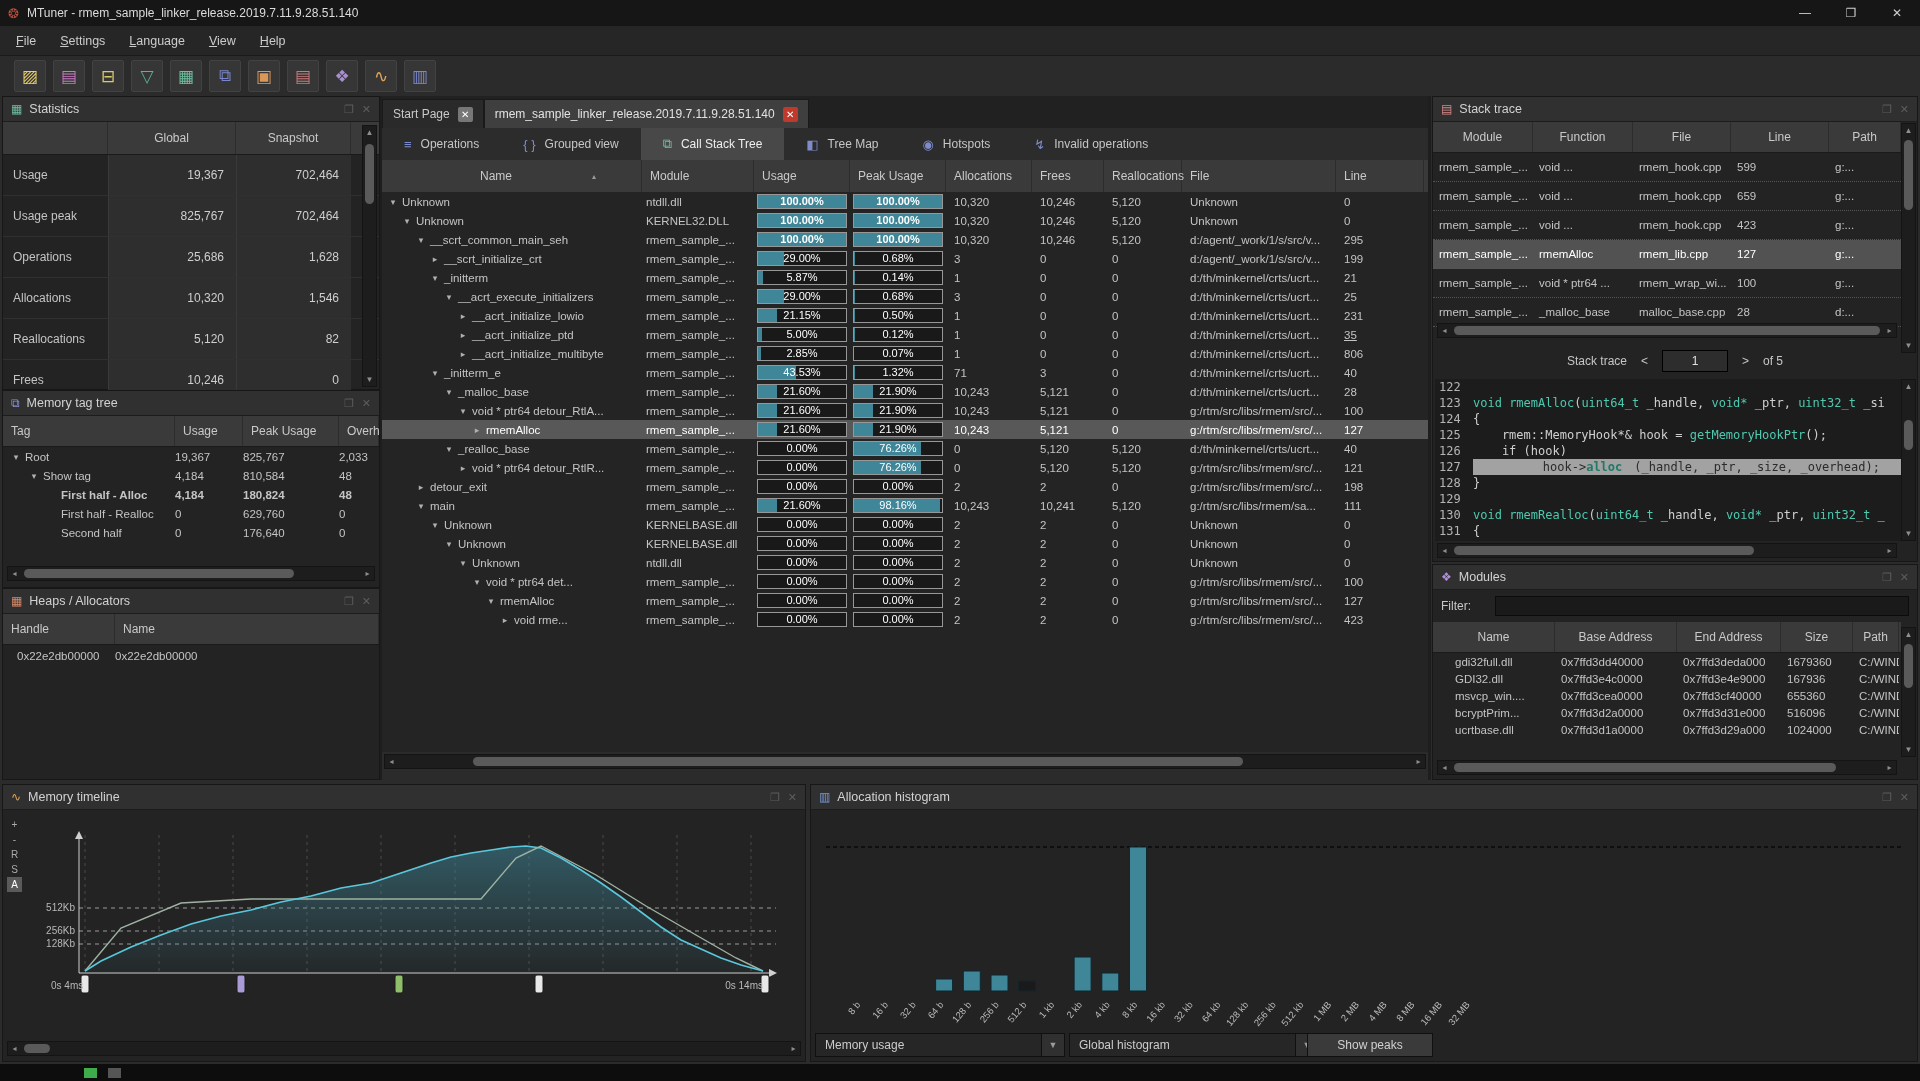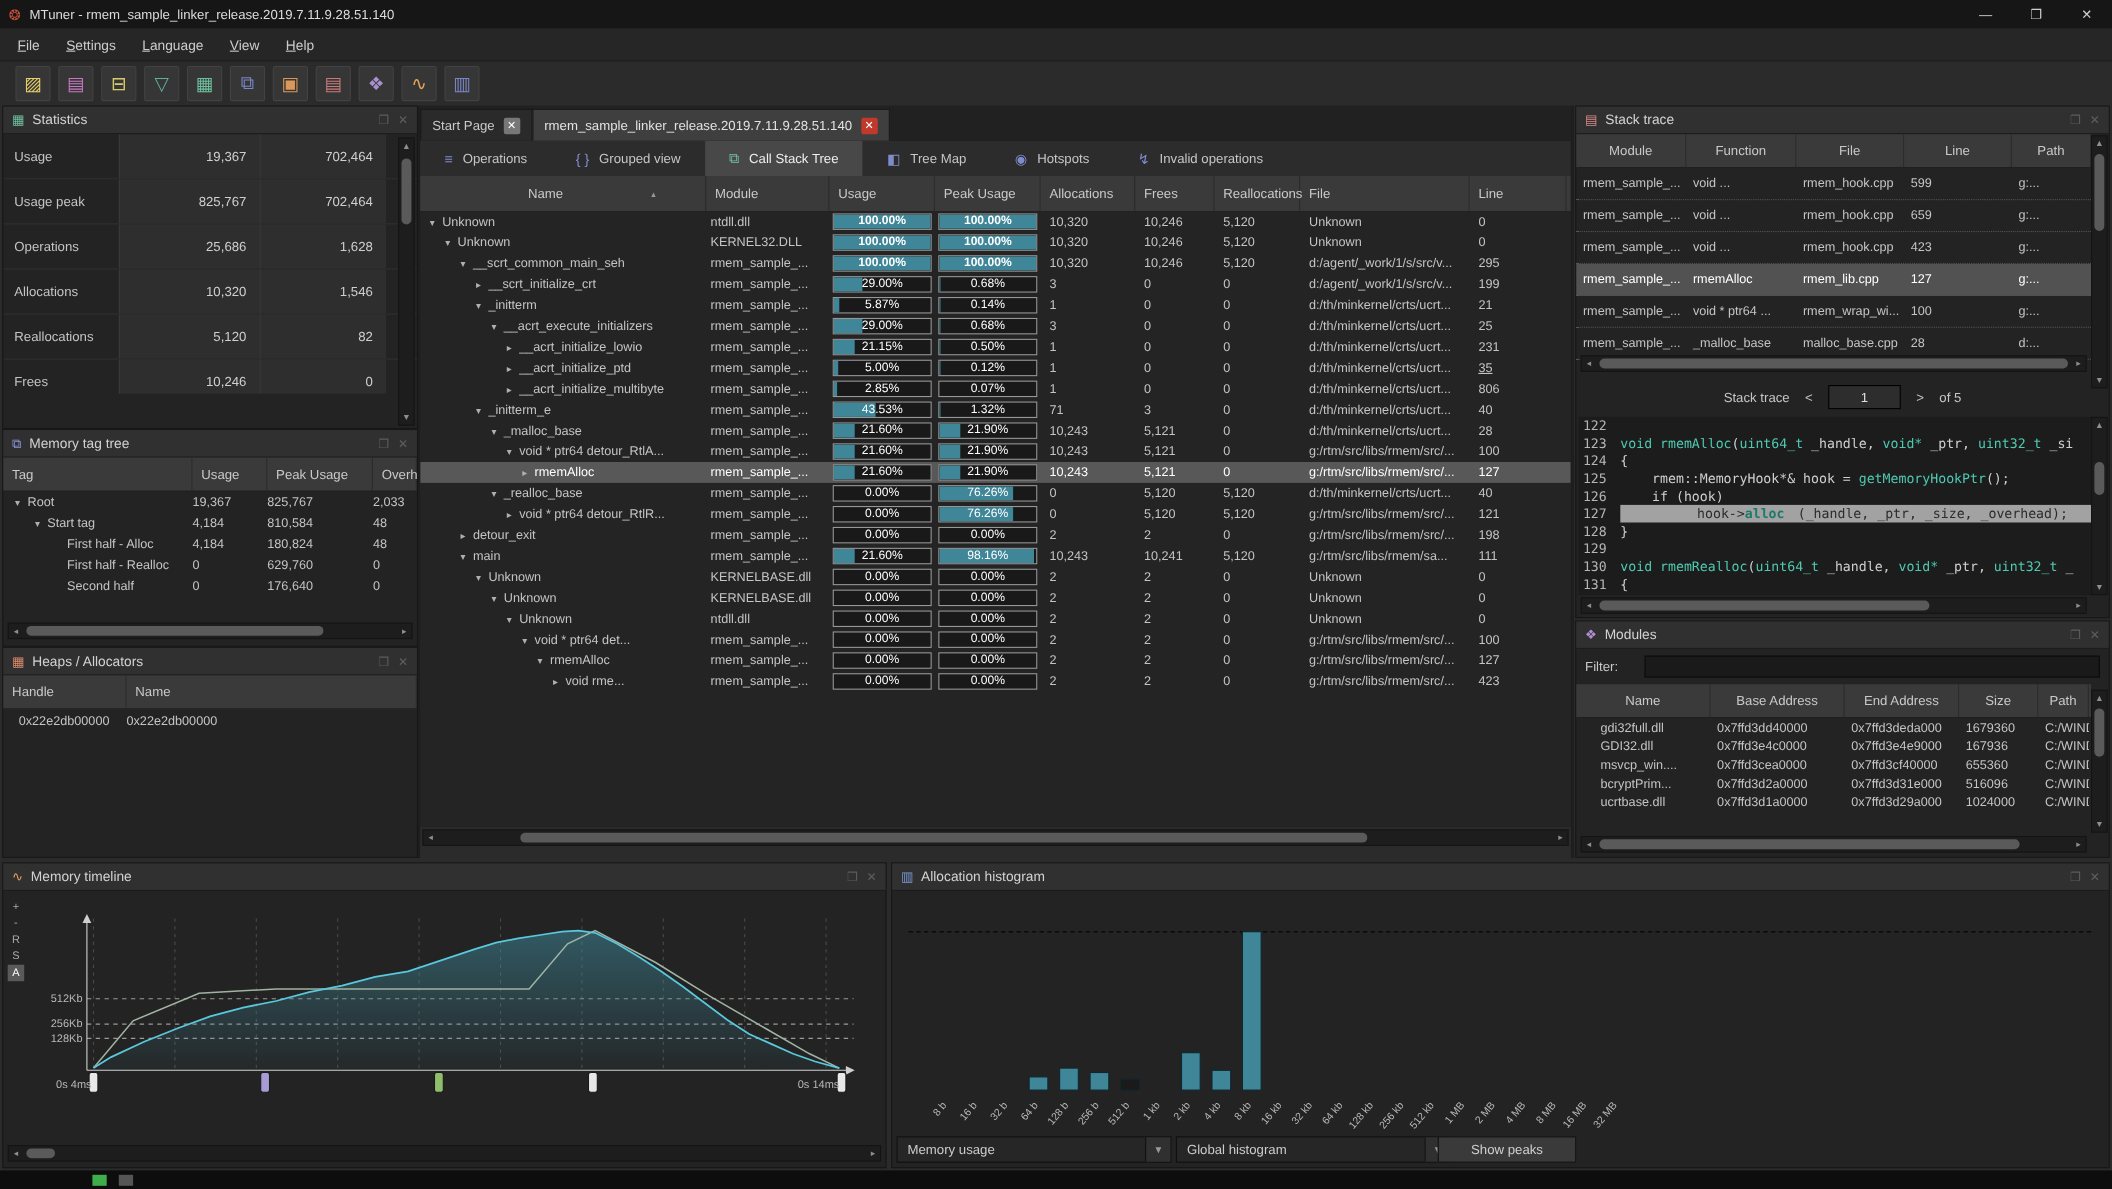--- a/index.html
+++ b/index.html
@@ -154,20 +154,25 @@
 
   <div class="panel" style="left:2px;top:96px;width:378px;height:294px;">
     <div class="phead">
       <span class="picon" style="color:#6fbf9f;">▦</span>
       <span class="ptitle">Statistics</span>
       <span class="pbtns">
           <span>❐</span>
           <span>✕</span>
         </span>
     </div>
+    <div class="thead" style="grid-template-columns:105px 128px 115px;height:32px;">
+      <span></span>
+      <span style="justify-content:center;">Global</span>
+      <span style="justify-content:center;">Snapshot</span>
+    </div>
     <div id="statrows" style="overflow:hidden;height:236px;">
         <div class="statrow">
           <span class="statlabel">Usage</span>
           <span class="vcell">19,367</span>
           <span class="vcell">702,464</span>
         </div>
         <div class="statrow">
           <span class="statlabel">Usage peak</span>
           <span class="vcell">825,767</span>
           <span class="vcell">702,464</span>
@@ -221,27 +226,27 @@
             <span class="exp">▾</span>
             <span>Root</span>
           </div>
           <div>19,367</div>
           <div>825,767</div>
           <div>2,033</div>
         </div>
         <div class="trow" style="grid-template-columns: 172px 68px 96px 40px; height: 19px; font-size: 11.5px;">
           <div class="namecell" style="grid-column:1;padding-left:26px;">
             <span class="exp">▾</span>
-            <span>Start tag</span>
+            <span>Show tag</span>
           </div>
           <div>4,184</div>
           <div>810,584</div>
           <div>48</div>
         </div>
-        <div class="trow" style="grid-template-columns: 172px 68px 96px 40px; height: 19px; font-size: 11.5px;">
+        <div class="trow" style="grid-template-columns: 172px 68px 96px 40px; height: 19px; font-size: 11.5px; font-weight: bold;">
           <div class="namecell" style="grid-column:1;padding-left:44px;">
             <span class="exp"></span>
             <span>First half - Alloc</span>
           </div>
           <div>4,184</div>
           <div>180,824</div>
           <div>48</div>
         </div>
         <div class="trow" style="grid-template-columns: 172px 68px 96px 40px; height: 19px; font-size: 11.5px;">
           <div class="namecell" style="grid-column:1;padding-left:44px;">

